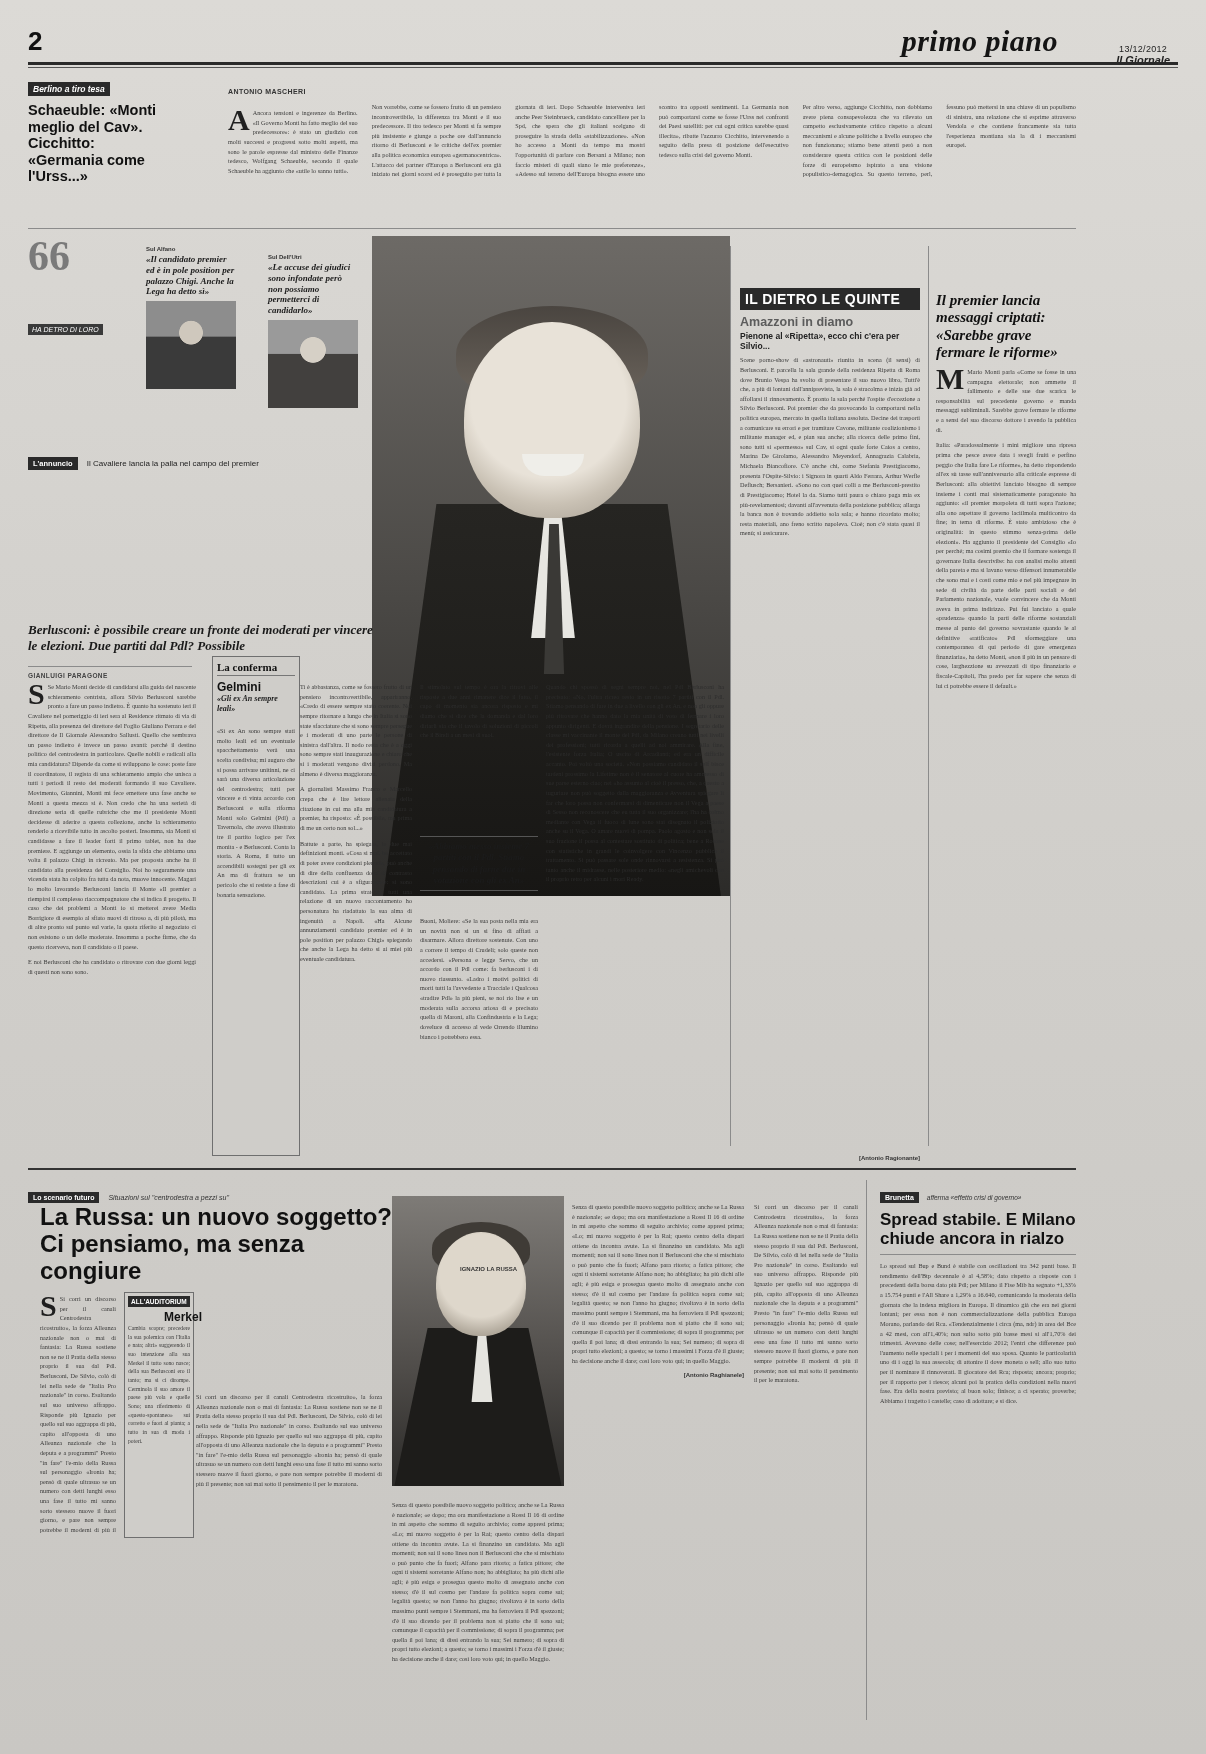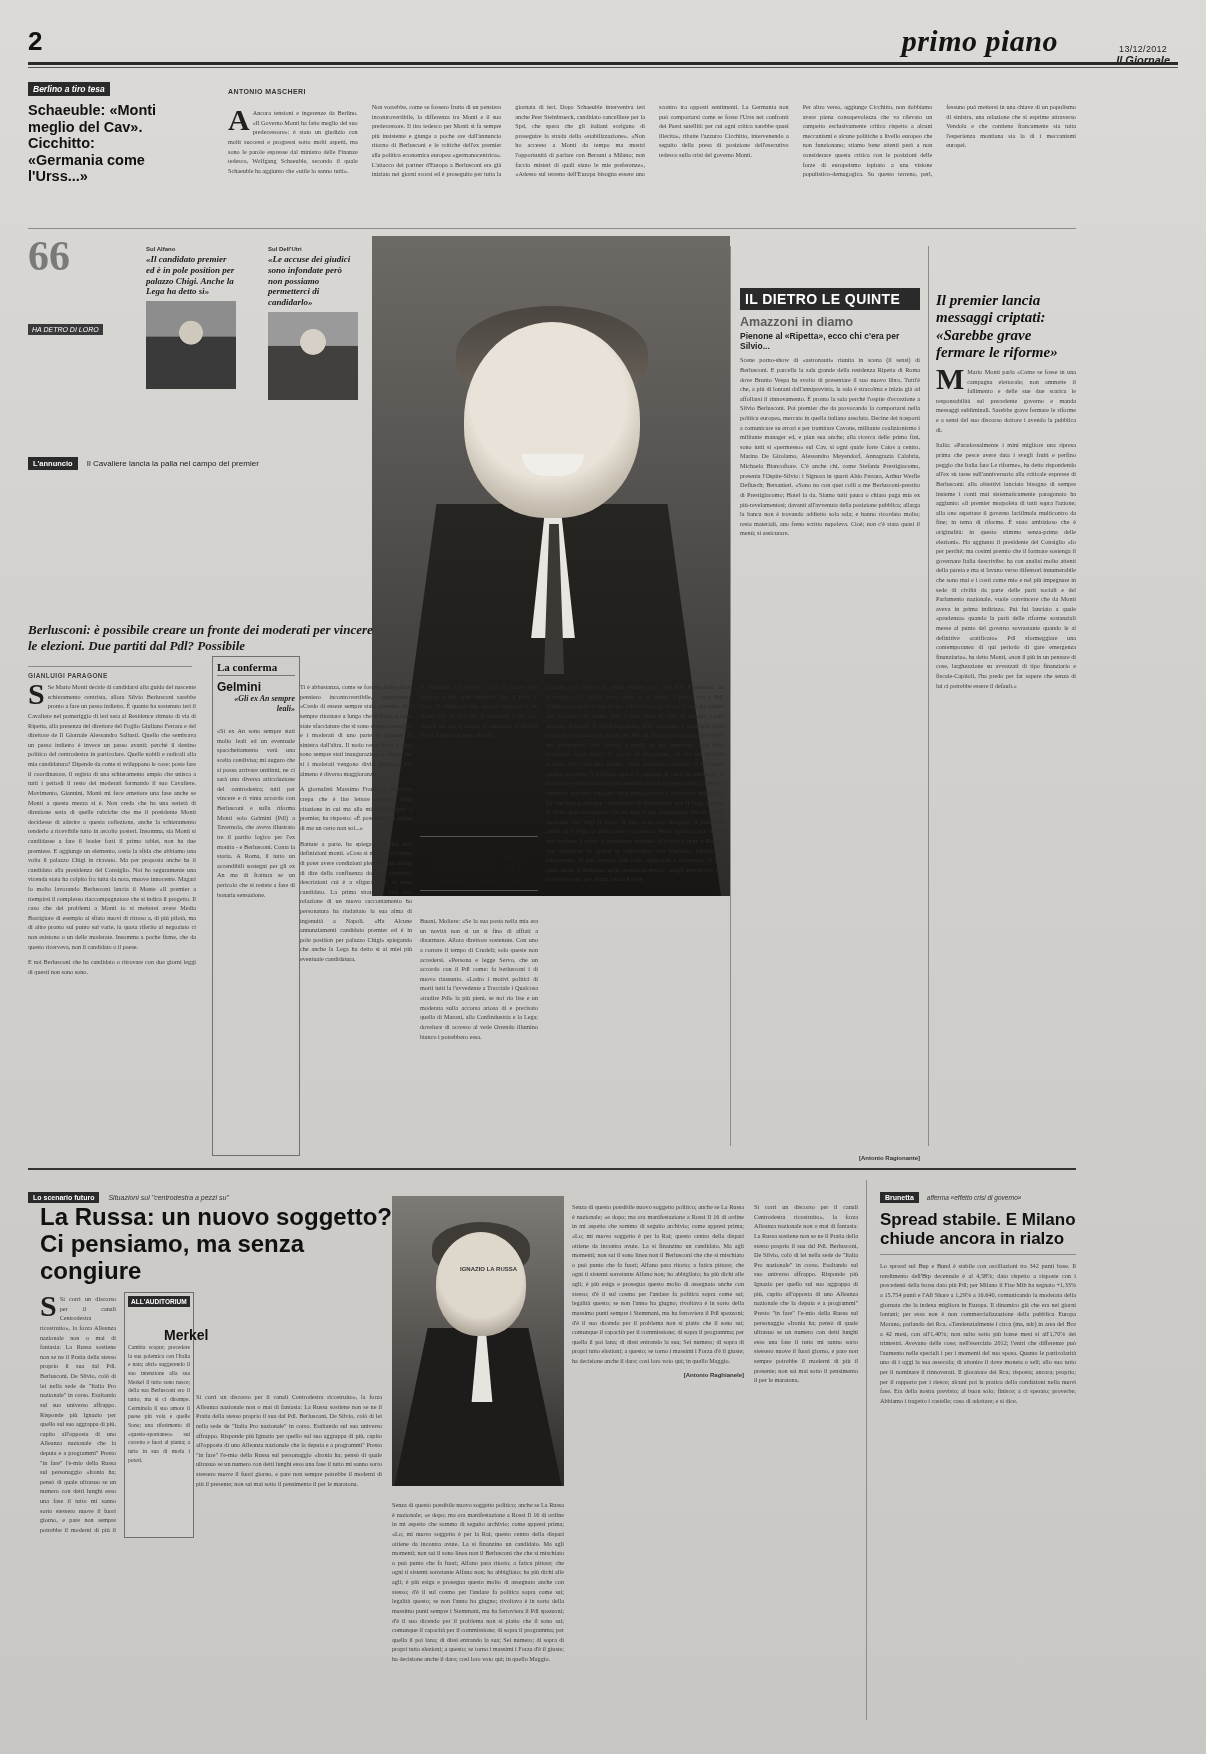--- a/index.html
+++ b/index.html
@@ -87,21 +87,21 @@
   .headline{position:absolute;left:28px;top:474px;width:346px;
     font-family:"Liberation Sans",sans-serif;font-weight:bold;font-size:39px;line-height:1.05;color:#0d0d0d;letter-spacing:-.6px;}
   .subhead{position:absolute;left:28px;top:622px;width:346px;
     font-family:"Liberation Serif",serif;font-style:italic;font-weight:bold;font-size:13px;line-height:1.25;color:#1a1a1a;}
   .mainbyline{position:absolute;left:28px;top:672px;font-family:"Liberation Sans",sans-serif;font-size:6.5px;font-weight:bold;color:#444;letter-spacing:.4px;}
 
   
   .confbox{position:absolute;left:212px;top:656px;width:78px;height:490px;border:1px solid #6f6f6f;background:#cfcdc9;padding:4px;}
   .confbox .t{font-family:"Liberation Serif",serif;font-weight:bold;font-size:11px;color:#111;border-bottom:1px solid #777;padding-bottom:2px;}
   .confbox .n{font-family:"Liberation Sans",sans-serif;font-weight:bold;font-size:12px;color:#111;margin-top:4px;}
-  .confbox .s{font-family:"Liberation Serif",serif;font-style:italic;font-weight:bold;font-size:8px;color:#222;line-height:1.2;margin-bottom:13px;text-align:right;}
+  .confbox .s{font-family:"Liberation Serif",serif;font-style:italic;font-weight:bold;font-size:8px;color:#222;line-height:1.2;margin-bottom:13px;}
 
   
   .pullq{position:absolute;left:420px;top:836px;width:118px;border-top:1px solid #555;border-bottom:1px solid #555;padding:4px 0;
     font-family:"Liberation Serif",serif;font-style:italic;font-weight:bold;font-size:9px;line-height:1.25;color:#1b1b1b;text-align:center;}
 
   
   .retro{position:absolute;left:740px;top:288px;width:180px;}
   .retro .hd{background:#2a2a2a;color:#fff;font-family:"Liberation Sans",sans-serif;font-weight:bold;font-size:14px;padding:3px 5px;letter-spacing:.4px;}
   .retro .t1{font-family:"Liberation Sans",sans-serif;font-weight:bold;font-size:12.5px;color:#5c5c5c;margin-top:5px;}
   .retro .t2{font-family:"Liberation Sans",sans-serif;font-weight:bold;font-size:8.5px;color:#222;line-height:1.2;margin:2px 0 4px;}
@@ -118,21 +118,21 @@
   .botphoto{position:absolute;left:392px;top:1196px;width:172px;height:290px;overflow:hidden;
     background:linear-gradient(180deg,#7e7b77 0%,#4f4c49 60%,#2b2a28 100%);}
   .botphoto .face{position:absolute;left:44px;top:36px;width:90px;height:104px;border-radius:50% 50% 46% 46%;
     background:radial-gradient(circle at 50% 42%, #ded7cb 0 55%, #b6aea1 75%, #8d857a 100%);}
   .botphoto .hair{position:absolute;left:40px;top:26px;width:98px;height:52px;border-radius:50% 50% 38% 38%;background:#3f3b36;}
   .botphoto .suit{position:absolute;left:2px;top:132px;width:168px;height:160px;background:#1d1c1a;clip-path:polygon(20% 0,80% 0,100% 100%,0 100%);}
   .botphoto .shirt{position:absolute;left:70px;top:136px;width:40px;height:70px;background:#e5e4df;clip-path:polygon(40% 0,60% 0,76% 100%,24% 100%);}
 
   .audbox{position:absolute;left:124px;top:1292px;width:62px;height:238px;border:1px solid #6f6f6f;background:#cfcdc9;padding:3px;}
   .audbox .hd{background:#2a2a2a;color:#fff;font-family:"Liberation Sans",sans-serif;font-weight:bold;font-size:6.5px;padding:2px 3px;}
-  .audbox .n{font-family:"Liberation Sans",sans-serif;font-weight:bold;font-size:14px;color:#111;margin-top:20px;padding-left:36px;}
+  .audbox .n{font-family:"Liberation Sans",sans-serif;font-weight:bold;font-size:12px;color:#111;margin-top:3px;padding-left:36px;}
 
   
   .spread{position:absolute;left:880px;top:1186px;width:196px;}
   .spread .lab{font-family:"Liberation Sans",sans-serif;font-size:7px;font-weight:bold;color:#fff;background:#2a2a2a;padding:2px 5px;}
   .spread .labtxt{font-family:"Liberation Sans",sans-serif;font-size:6.5px;color:#333;margin-left:4px;font-style:italic;}
   .spread .hd{font-family:"Liberation Sans",sans-serif;font-weight:bold;font-size:17px;line-height:1.12;color:#111;margin-top:6px;}
 
   .signoff{font-family:"Liberation Sans",sans-serif;font-size:6px;font-weight:bold;color:#333;text-align:right;}
 </style>
 </head>
@@ -169,21 +169,21 @@
 
   <div class="quotebar">
     <div class="bigquote">66</div>
     <div style="margin-top:44px;"><span class="q-label">HA DETRO DI LORO</span></div>
 
     <div class="portrait" style="left:118px;top:6px;">
       <div class="ptag">Sul Alfano</div>
       <div class="ptxt">«Il candidato premier ed è in pole position per palazzo Chigi. Anche la Lega ha detto sì»</div>
       <div class="pimg face1"></div>
     </div>
-    <div class="portrait" style="left:240px;top:6px;">
+    <div class="portrait" style="left:240px;top:14px;">
       <div class="ptag">Sul Dell'Utri</div>
       <div class="ptxt">«Le accuse dei giudici sono infondate però non possiamo permetterci di candidarlo»</div>
       <div class="pimg face2"></div>
     </div>
   </div>
 
   <div class="hero">
     <div class="suit"></div>
     <div class="shirt"></div>
     <div class="tie"></div>

